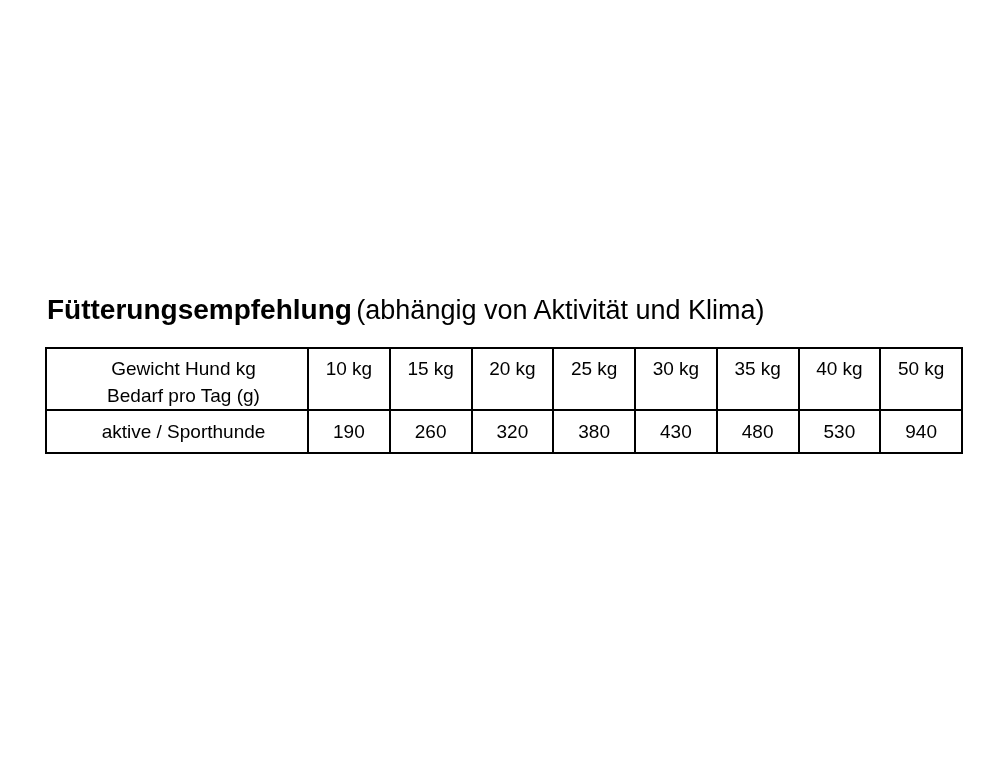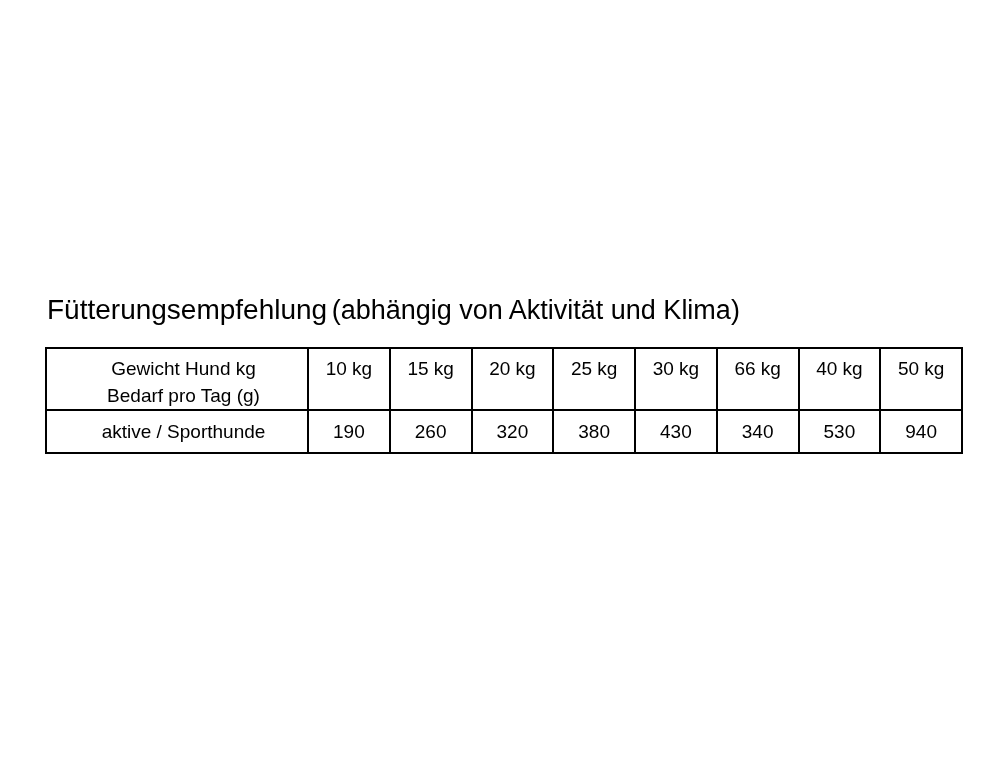--- a/index.html
+++ b/index.html
@@ -12,21 +12,21 @@
     overflow: hidden;
   }
   .title-block {
     position: absolute;
     left: 47px;
     top: 294px;
     white-space: nowrap;
   }
   .title-main {
     font-size: 28px;
-    font-weight: 400;
+    font-weight: 700;
     letter-spacing: 0px;
   }
   .title-sub {
     font-size: 27px;
     font-weight: 400;
   }
   table.feeding {
     position: absolute;
     left: 45px;
     top: 347px;
@@ -79,29 +79,29 @@
     <tr class="hdr">
       <td class="lbl">
         <div>Gewicht Hund kg</div>
         <div>Bedarf pro Tag (g)</div>
       </td>
       <td>10 kg</td>
       <td>15 kg</td>
       <td>20 kg</td>
       <td>25 kg</td>
       <td>30 kg</td>
-      <td>66 kg</td>
+      <td>35 kg</td>
       <td>40 kg</td>
       <td>50 kg</td>
     </tr>
     <tr class="data">
       <td class="lbl">aktive / Sporthunde</td>
       <td>190</td>
       <td>260</td>
       <td>320</td>
       <td>380</td>
       <td>430</td>
-      <td>340</td>
+      <td>480</td>
       <td>530</td>
       <td>940</td>
     </tr>
   </tbody>
 </table>
 
 </body></html>

